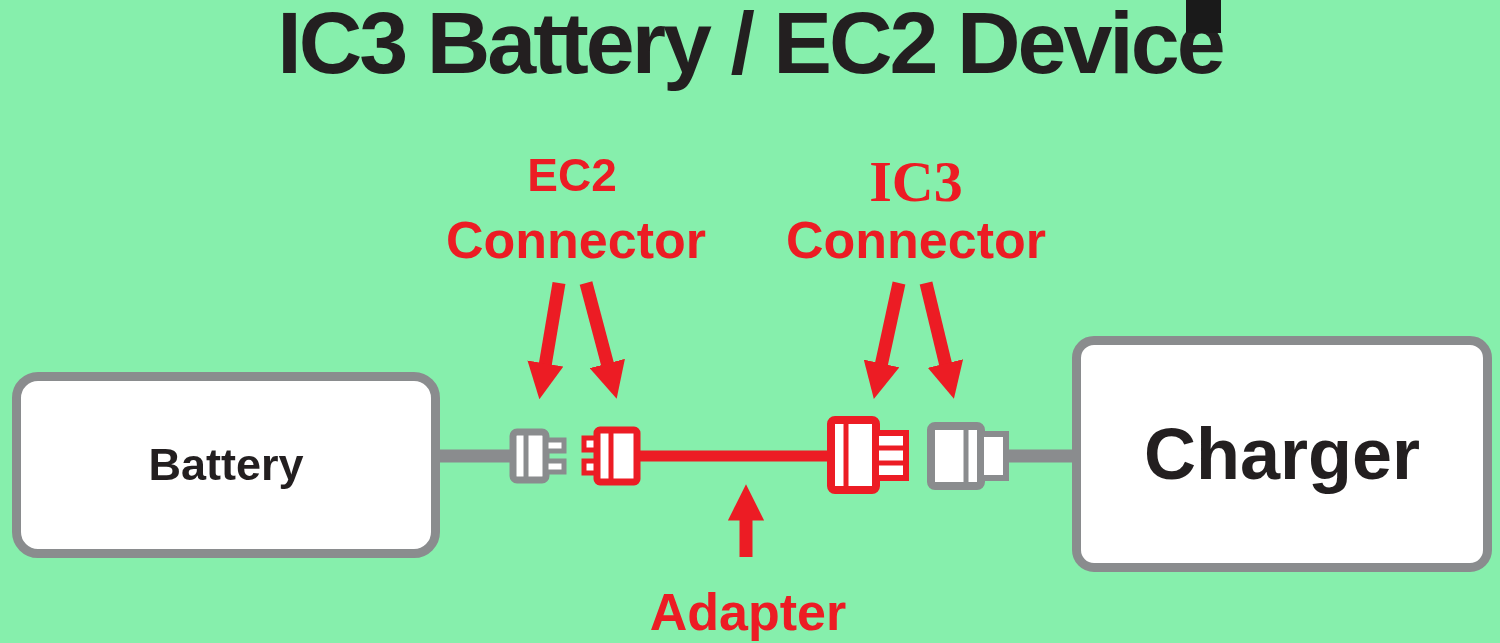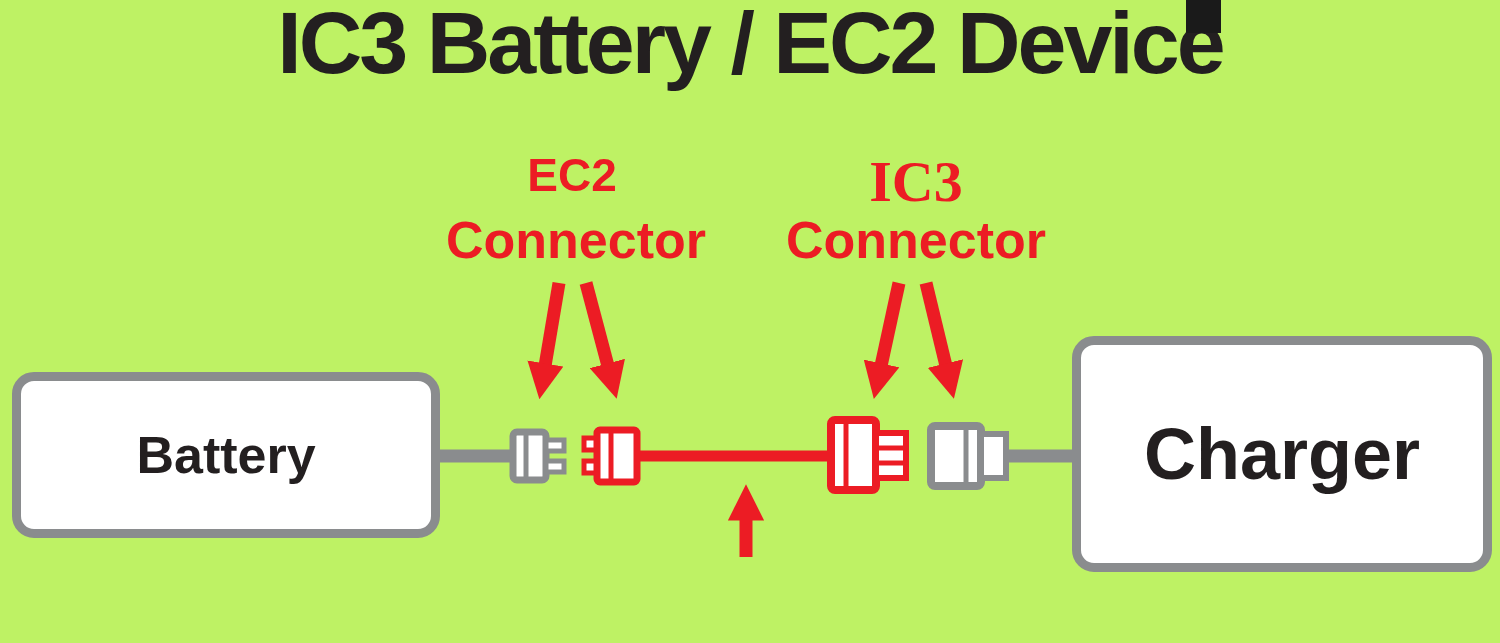--- a/index.html
+++ b/index.html
@@ -5,21 +5,21 @@
   * { margin: 0; padding: 0; box-sizing: border-box; }
   html, body { background: #ffffff; }
   body {
     width: 1500px; height: 643px;
     font-family: "Liberation Sans", sans-serif;
     overflow: hidden;
   }
   .canvas {
     position: relative;
     width: 1500px; height: 643px;
-    background: #bef264;
+    background: #86efac;
     overflow: hidden;
   }
   .title {
     position: absolute;
     top: -8px; left: 0; width: 100%;
     text-align: center;
     font-size: 88px;
     font-weight: bold;
     letter-spacing: -3px;
     color: #231F20;
@@ -41,21 +41,21 @@
     background: #ffffff;
     border: 9px solid #8A8C8E;
     border-radius: 22px;
     display: flex;
     align-items: center;
     justify-content: center;
     font-weight: bold;
     color: #231F20;
     white-space: nowrap;
   }
-  .battery { left: 12px;   top: 372px; width: 428px; height: 166px; font-size: 52px; }
+  .battery { left: 12px;   top: 372px; width: 428px; height: 186px; font-size: 45px; border-radius: 26px; }
   .charger { left: 1072px; top: 336px; width: 420px; height: 236px; font-size: 72px; }
   .red-text {
     position: absolute;
     color: #EC1C24;
     font-weight: bold;
     text-align: center;
     white-space: nowrap;
   }
   .ec2-title   { left: 422px; top: 148px; width: 300px; font-size: 46px; }
   .ec2-sub     { left: 411px; top: 210px; width: 330px; font-size: 52px; }
@@ -125,14 +125,15 @@
     <span>Battery</span>
   </div>
   <div class="box charger">
     <span>Charger</span>
   </div>
 
   <div class="red-text ec2-title">EC2</div>
   <div class="red-text ec2-sub">Connector</div>
   <div class="red-text ic3-title">IC3</div>
   <div class="red-text ic3-sub">Connector</div>
+  <div class="red-text adapter-lbl">Adapter</div>
 
 </div>
 
 </body></html>

